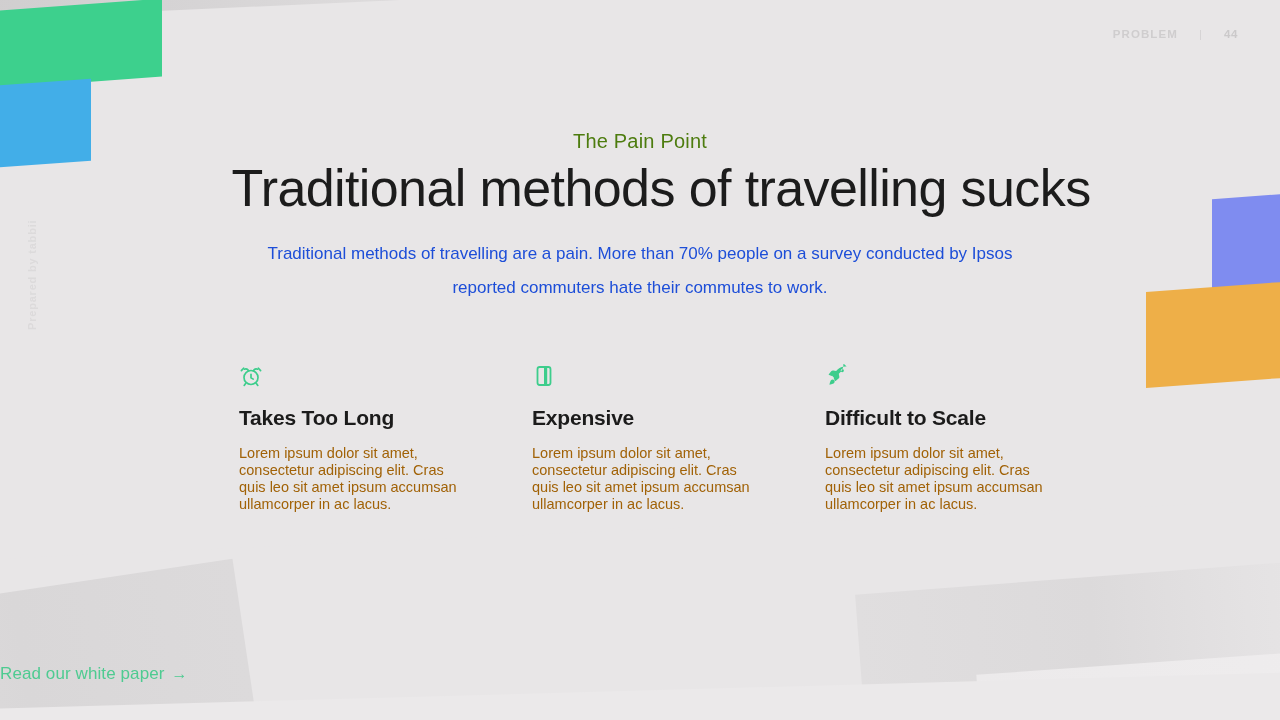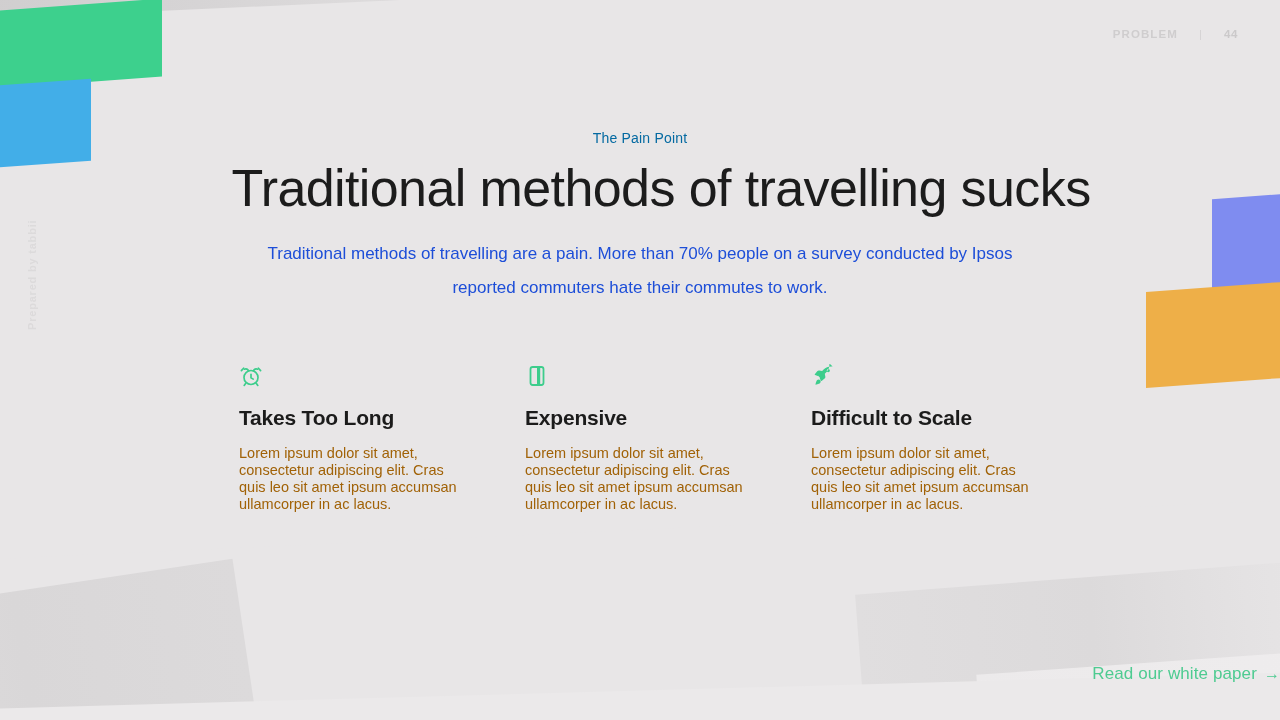--- a/index.html
+++ b/index.html
@@ -154,22 +154,22 @@
     letter-spacing: 0.8px;
     color: #dcdadb;
     white-space: nowrap;
   }
 
   .eyebrow {
     position: absolute;
     top: 130px;
     left: 0; right: 0;
     text-align: center;
-    font-size: 14px;
-    color: #0369a1;
+    font-size: 20px;
+    color: #4d7c0f;
     letter-spacing: 0.2px;
   }
 
   .headline {
     position: absolute;
     top: 157px;
     left: 0; right: 0;
     text-align: center;
     font-size: 52px;
     line-height: 62px;
@@ -190,21 +190,21 @@
     color: #1d4ed8;
   }
 
   
   .columns {
     position: absolute;
     top: 364px;
     left: 239px;
     width: 880px;
     display: flex;
-    gap: 0;
+    gap: 7px;
     align-items: flex-end;
   }
   .col { width: 286px; }
 
   .col-icon {
     height: 32px;
     color: #3dcd8c;
     font-size: 23px;
     line-height: 26px;
     display: block;
@@ -223,21 +223,21 @@
     font-size: 14.5px;
     line-height: 17px;
     color: #a16207;
     width: 232px;
   }
 
   .cta {
     position: absolute;
     bottom: 36px;
     left: 0; right: 0;
-    text-align: right;
+    text-align: left;
     font-size: 17px;
     color: #4ecb91;
     letter-spacing: 0.1px;
   }
   .cta .arrow { font-weight: 700; margin-left: 7px; font-size: 16px; }
 </style>
 </head>
 <body>
 
 <div class="slide">

